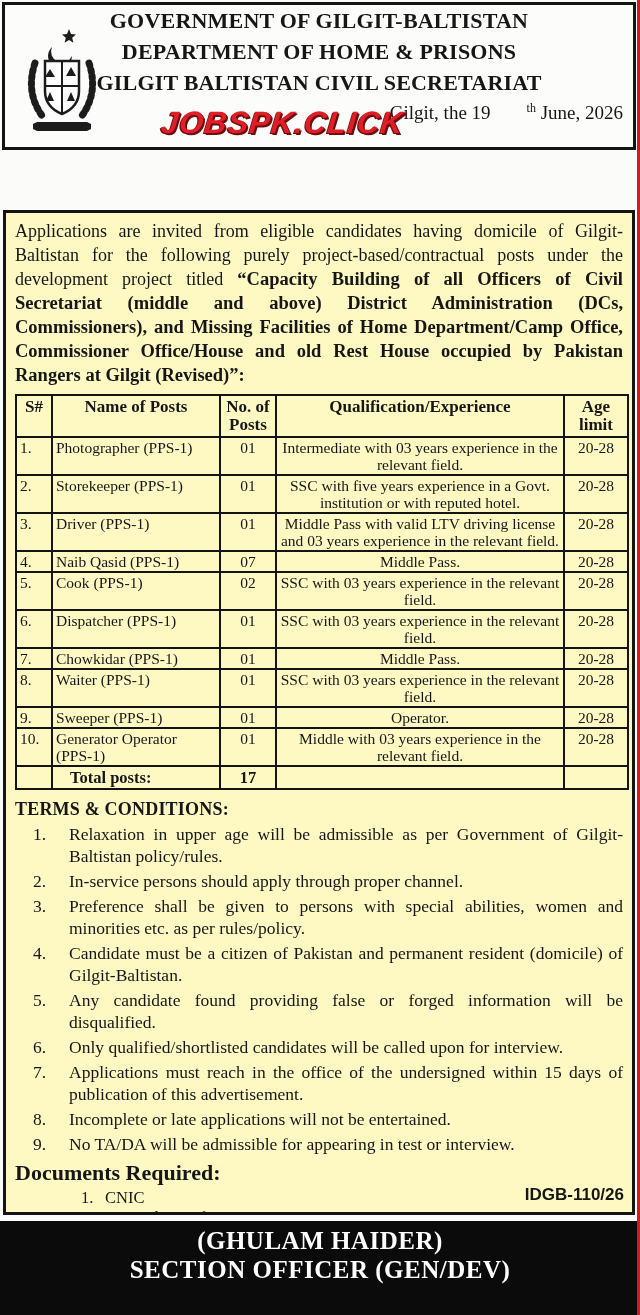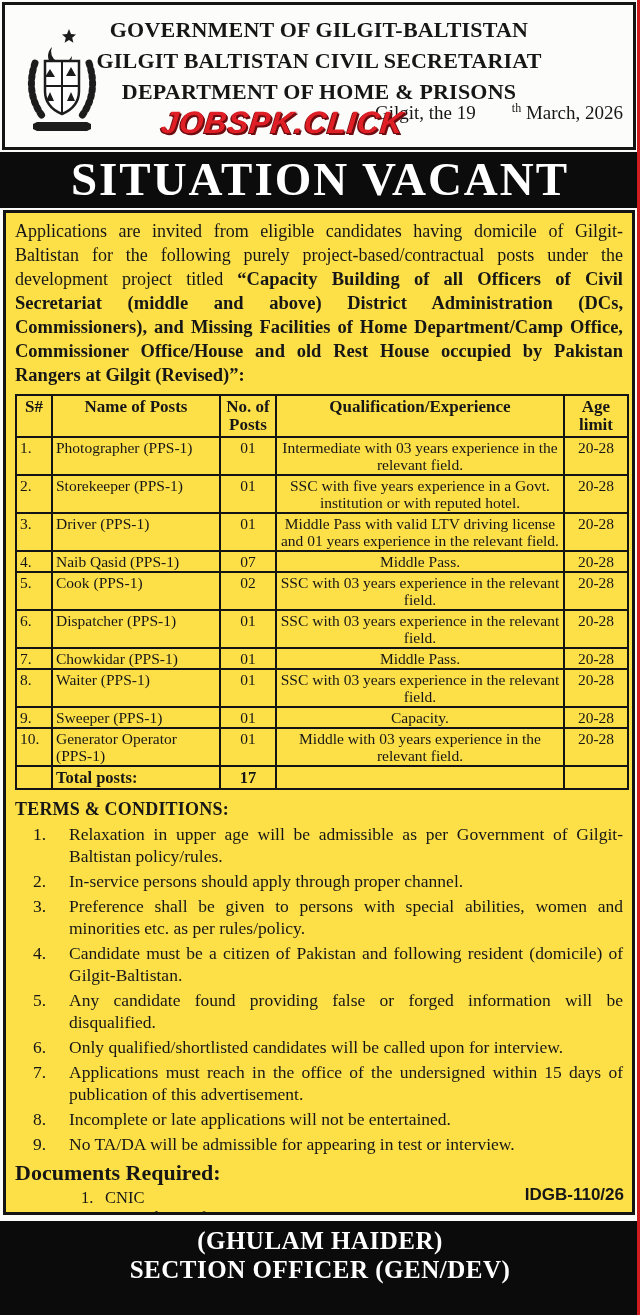--- a/index.html
+++ b/index.html
@@ -9,21 +9,21 @@
     background:#fbfbfa; overflow:hidden;
     font-family:"Liberation Serif", serif; color:#161616;
   }
   .red-edge { position:absolute; right:0; top:0; width:3px; height:100%; background:#cf1d1f; z-index:9; }
 
   
   .header-box {
     position:absolute; left:2px; top:2px; width:634px; height:148px;
     border:3px solid #141414; background:#fcfcfb;
   }
-  .hdr-lines { text-align:center; padding-top:9px; }
+  .hdr-lines { text-align:center; padding-top:0; }
   .hdr-lines div { font-weight:bold; font-size:22px; line-height:31px; letter-spacing:.2px; }
   .emblem { position:absolute; left:14px; top:20px; }
   .refblock { position:absolute; right:10px; top:90px; text-align:right; font-size:19px; line-height:26px; }
   .refblock sup { font-size:12px;margin-left:36px; }
   .watermark {
     position:absolute; left:156px; top:100px; z-index:5;
     font-family:"Liberation Sans", sans-serif;
     font-size:31px; font-weight:bold; font-style:italic; letter-spacing:1px;
     color:#e01e25; transform:skewX(-6deg);
     text-shadow:2px 2px 0 #6d0d10, 1px 1px 0 #6d0d10, -1px 1px 0 #6d0d10;
@@ -32,33 +32,33 @@
   
   .banner {
     position:absolute; left:0; top:152px; width:640px; height:56px;
     background:#0c0c0c; color:#fff; text-align:center;
     font-size:47px; font-weight:bold; line-height:54px; letter-spacing:2px;
   }
 
   
   .content-box {
     position:absolute; left:3px; top:210px; width:632px; height:1005px;
-    border:3px solid #141414; background:#fde047; padding:6px 9px 4px 9px; overflow:hidden;
+    border:3px solid #141414; background:#fef9c3; padding:6px 9px 4px 9px; overflow:hidden;
   }
   .intro { font-size:18px; line-height:24px; text-align:justify; margin-bottom:7px; }
   .intro b { font-size:18.5px; }
 
   table.posts { width:100%; border-collapse:collapse; font-size:15.5px; table-layout:fixed; }
   table.posts th, table.posts td { border:2px solid #141414; padding:1px 3px; line-height:17px; vertical-align:top; }
   table.posts th { font-size:17px; line-height:18px; text-align:center; padding:2px 2px; }
   th.l, td.l { text-align:left; }
   td.c { text-align:center; }
   .col-s { width:36px; } .col-name { width:168px; } .col-no { width:56px; }
   .col-qual { width:288px; } .col-age { width:64px; }
-  tr.total td { font-weight:bold; font-size:16.5px; padding:2px 3px;border-radius:10px; }
+  tr.total td { font-weight:bold; font-size:16.5px; padding:2px 17px;border-radius:10px; }
 
   .terms-h { font-weight:bold; font-size:18px; margin:9px 0 3px 0; letter-spacing:.2px; }
   .term { display:flex; margin:0 0 3px 0; font-size:17.5px; line-height:22px; }
   .term .num { width:26px; margin-left:18px; flex:none; text-align:left; }
   .term .txt { flex:1; text-align:justify; padding-left:10px; }
 
   .docs-h { font-weight:bold; font-size:22px; margin:5px 0 2px 0; }
   .doc { display:flex; font-size:16.5px; line-height:19.5px; }
   .doc .num { width:20px; margin-left:66px; flex:none; }
   .doc .txt { padding-left:4px; }
@@ -98,30 +98,29 @@
           <line x1="26" y1="61" x2="60" y2="61" stroke-width="2"></line>
           <path d="M31 44 l5 8 h-10 z M52 42 l5 9 h-10 z" fill="#1c1c1c" stroke="none"></path>
           <path d="M31 67 l4 9 h-8 z M52 67 l4 9 h-8 z" fill="#1c1c1c" stroke="none"></path>
 
           <path d="M18 97 h50 v9 h-50 z M14 99 l4 -2 v9 l-4 -2 z M72 99 l-4 -2 v9 l4 -2 z" fill="#1c1c1c" stroke="none"></path>
         </g>
       </svg>
     </span>
     <div class="hdr-lines">
       <div>GOVERNMENT OF GILGIT-BALTISTAN</div>
+      <div>DEPARTMENT OF HOME &amp; PRISONS</div>
       <div>GILGIT BALTISTAN CIVIL SECRETARIAT</div>
-      <div>DEPARTMENT OF HOME &amp; PRISONS</div>
     </div>
     <div class="refblock">
-      <div><span>Gilgit, the 19</span><sup>th</sup><span> March, 2026</span></div>
+      <div><span>Gilgit, the 19</span><sup>th</sup><span> June, 2026</span></div>
     </div>
     <div class="watermark">JOBSPK.CLICK</div>
   </div>
 
-  <div class="banner">SITUATION VACANT</div>
 
   <div class="content-box">
     <p class="intro"><span>Applications are invited from eligible candidates having domicile of Gilgit-Baltistan for the following purely project-based/contractual posts under the development project titled </span><b>“Capacity Building of all Officers of Civil Secretariat (middle and above) District Administration (DCs, Commissioners), and Missing Facilities of Home Department/Camp Office, Commissioner Office/House and old Rest House occupied by Pakistan Rangers at Gilgit (Revised)”</b><b>:</b></p>
 
     <table class="posts">
       <colgroup>
         <col class="col-s">
           <col class="col-name">
           <col class="col-no">
           <col class="col-qual">
@@ -146,21 +145,21 @@
         <td class="l">2.</td>
         <td class="l">Storekeeper (PPS-1)</td>
         <td class="c">01</td>
         <td class="c">SSC with five years experience in a Govt. institution or with reputed hotel.</td>
         <td class="c">20-28</td>
       </tr>
       <tr>
         <td class="l">3.</td>
         <td class="l">Driver (PPS-1)</td>
         <td class="c">01</td>
-        <td class="c">Middle Pass with valid LTV driving license and 01 years experience in the relevant field.</td>
+        <td class="c">Middle Pass with valid LTV driving license and 03 years experience in the relevant field.</td>
         <td class="c">20-28</td>
       </tr>
       <tr>
         <td class="l">4.</td>
         <td class="l">Naib Qasid (PPS-1)</td>
         <td class="c">07</td>
         <td class="c">Middle Pass.</td>
         <td class="c">20-28</td>
       </tr>
       <tr>
@@ -188,21 +187,21 @@
         <td class="l">8.</td>
         <td class="l">Waiter (PPS-1)</td>
         <td class="c">01</td>
         <td class="c">SSC with 03 years experience in the relevant field.</td>
         <td class="c">20-28</td>
       </tr>
       <tr>
         <td class="l">9.</td>
         <td class="l">Sweeper (PPS-1)</td>
         <td class="c">01</td>
-        <td class="c">Capacity.</td>
+        <td class="c">Operator.</td>
         <td class="c">20-28</td>
       </tr>
       <tr>
         <td class="l">10.</td>
         <td class="l">Generator Operator (PPS-1)</td>
         <td class="c">01</td>
         <td class="c">Middle with 03 years experience in the relevant field.</td>
         <td class="c">20-28</td>
       </tr>
       <tr class="total">
@@ -224,21 +223,21 @@
       <div class="term">
           <span class="num">2.</span>
           <span class="txt">In-service persons should apply through proper channel.</span>
         </div>
       <div class="term">
           <span class="num">3.</span>
           <span class="txt">Preference shall be given to persons with special abilities, women and minorities etc. as per rules/policy.</span>
         </div>
       <div class="term">
           <span class="num">4.</span>
-          <span class="txt">Candidate must be a citizen of Pakistan and following resident (domicile) of Gilgit-Baltistan.</span>
+          <span class="txt">Candidate must be a citizen of Pakistan and permanent resident (domicile) of Gilgit-Baltistan.</span>
         </div>
       <div class="term">
           <span class="num">5.</span>
           <span class="txt">Any candidate found providing false or forged information will be disqualified.</span>
         </div>
       <div class="term">
           <span class="num">6.</span>
           <span class="txt">Only qualified/shortlisted candidates will be called upon for interview.</span>
         </div>
       <div class="term">

